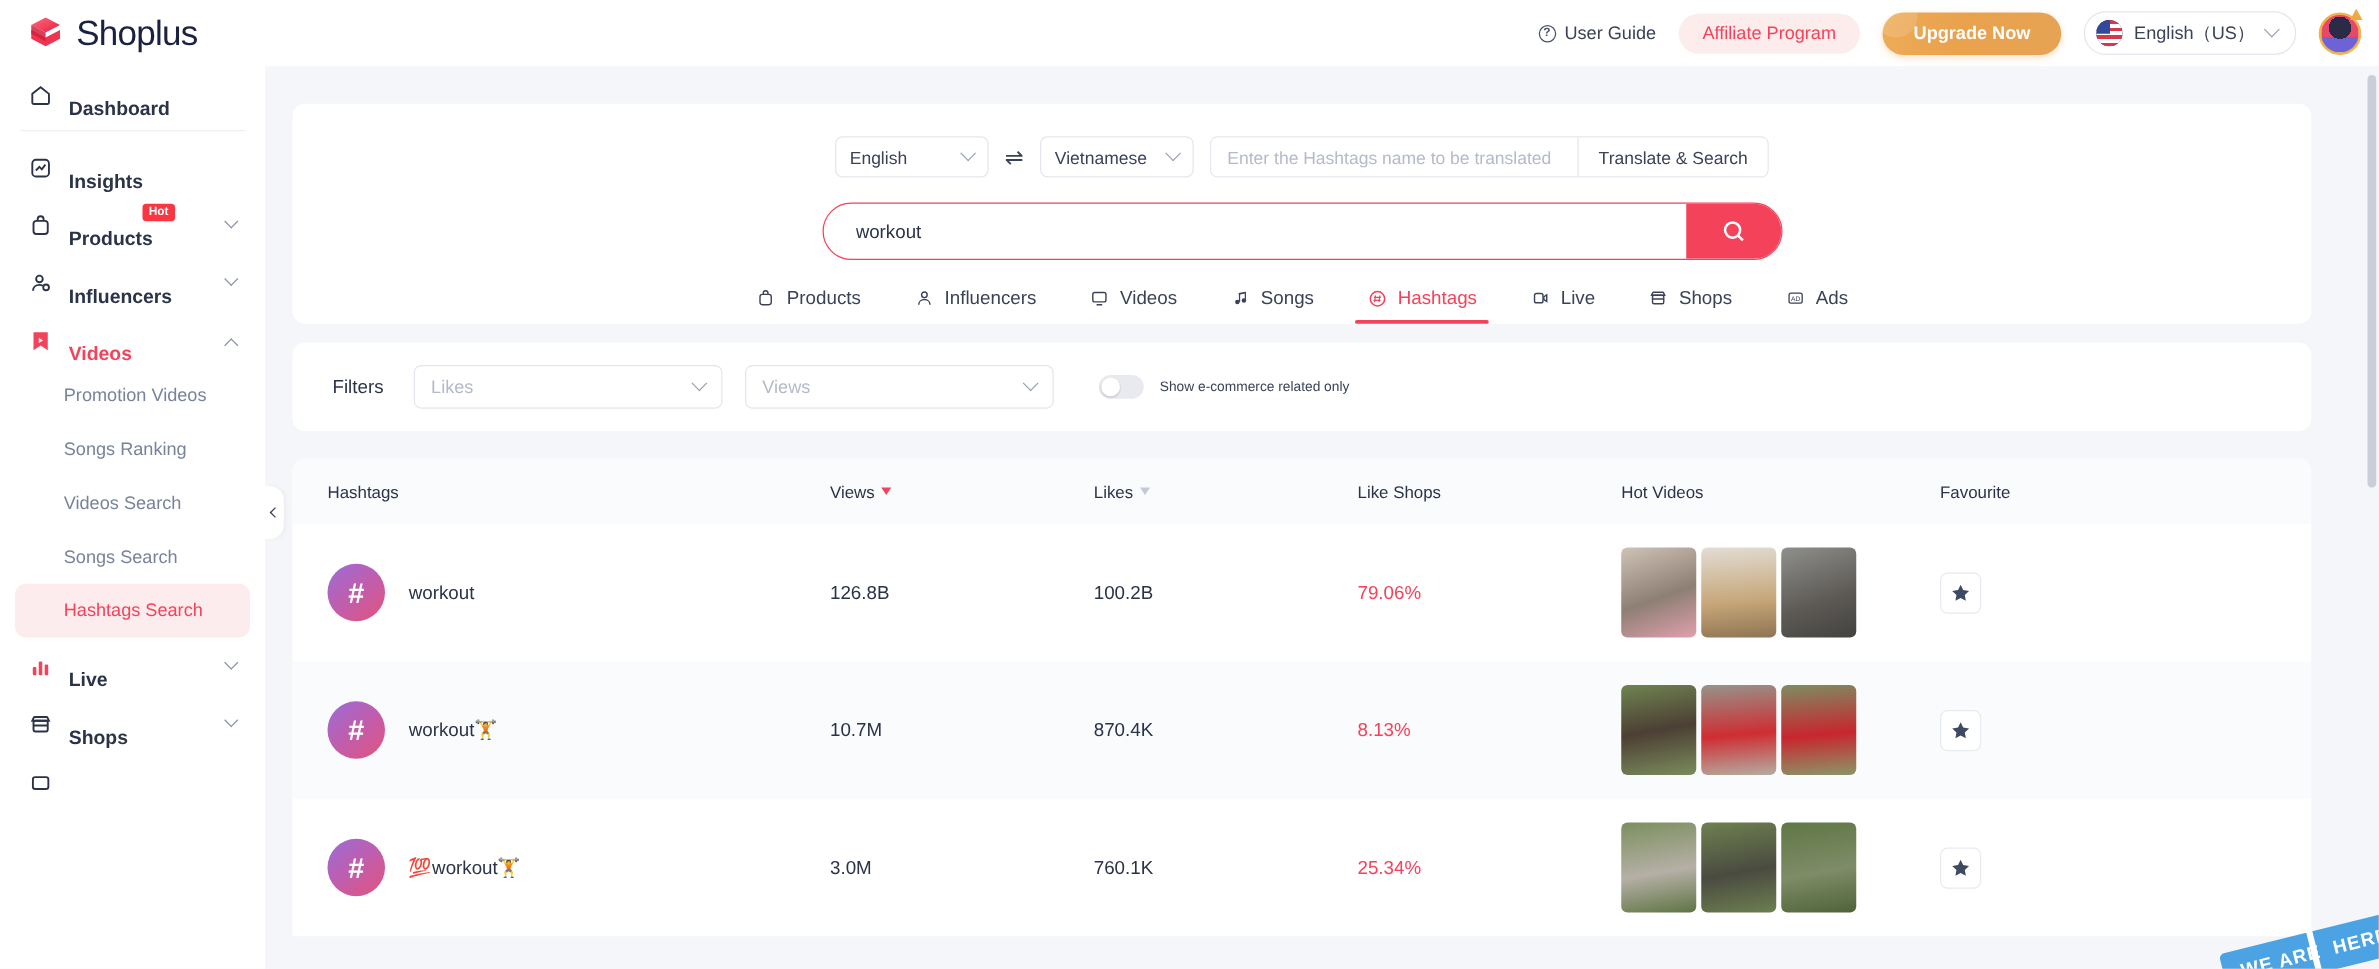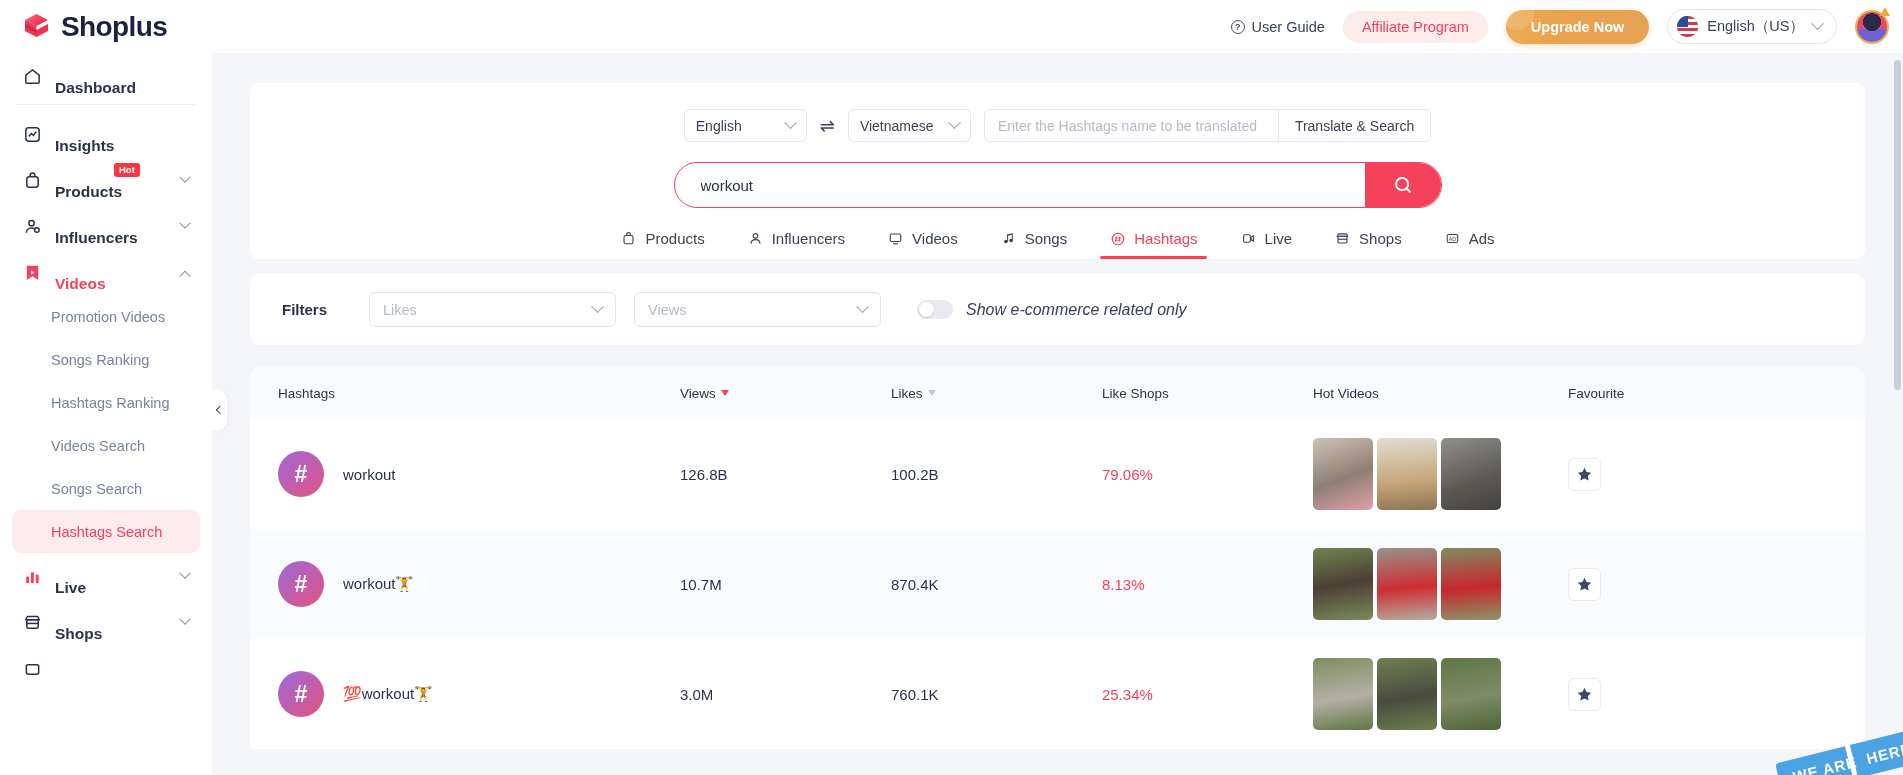--- a/index.html
+++ b/index.html
@@ -14,21 +14,21 @@
   
   .header {
     position: absolute; top: 0; left: 0;
     width: 1903px; height: 53px;
     background: #ffffff;
     display: flex; align-items: center;
     z-index: 40;
   }
   .logo-wrap { display: flex; align-items: center; gap: 9px; padding-left: 21px; }
   .logo-mark { width: 31px; height: 31px; position: relative; }
-  .logo-text { font-size: 28px; font-weight: 700; letter-spacing: -0.6px; color: #1b2240; }
+  .logo-text { font-size: 28px; font-weight: 400; letter-spacing: -0.6px; color: #1b2240; }
 
   .header-right {
     margin-left: auto; display: flex; align-items: center; gap: 18px;
     padding-right: 14px;
   }
   .user-guide {
     display: flex; align-items: center; gap: 7px;
     font-size: 14.5px; color: #3a4257; cursor: pointer;
   }
   .circ-q {
@@ -121,21 +121,21 @@
     background: #ffffff; border-radius: 0 11px 11px 0;
     display: flex; align-items: center; justify-content: center;
     cursor: pointer; z-index: 31; box-shadow: 2px 0 4px rgba(0,0,0,.04);
   }
   .collapse-tab i {
     width: 6px; height: 6px; border-left: 1.6px solid #3a4257;
     border-bottom: 1.6px solid #3a4257; transform: rotate(45deg);
   }
 
   
-  .main { position: absolute; top: 53px; left: 212px; width: 1691px; height: 722px; overflow: hidden; }
+  .main { position: absolute; top: 53px; left: 196px; width: 1691px; height: 722px; overflow: hidden; }
 
   .card {
     background: #ffffff; border-radius: 10px;
     margin: 0 38px;
   }
   .search-card { margin-top: 30px; padding: 26px 0 0 0; }
 
   .translate-row { display: flex; justify-content: center; align-items: center; gap: 13px; }
   .mini-select {
     width: 123px; height: 33px; border: 1px solid #e3e6ee; border-radius: 6px;
@@ -177,36 +177,36 @@
     cursor: pointer; position: relative;
   }
   .tab.active { color: #f4425b; font-weight: 400; }
   .tab.active::after {
     content: ""; position: absolute; left: 12px; right: 12px; bottom: 0;
     height: 2.6px; background: #f4425b; border-radius: 2px;
   }
   .tab .ico { width:17px; height:17px; display:flex; align-items:center; justify-content:center; }
 
   .filters-card { margin-top: 15px; height: 71px; display: flex; align-items: center; padding-left: 32px; gap: 18px; }
-  .filters-label { font-size: 15px; font-weight: 700; color: #2b3348; margin-right: 24px; }
+  .filters-label { font-size: 15px; font-weight: 400; color: #2b3348; margin-right: 6px; }
   .filter-select {
     width: 247px; height: 35px; border: 1px solid #e3e6ee; border-radius: 6px;
     display: flex; align-items: center; justify-content: space-between;
     padding: 0 13px; font-size: 14.5px; color: #b3bac8; cursor: pointer; background:#fff;
   }
   .toggle-wrap { display: flex; align-items: center; gap: 13px; margin-left: 18px; }
   .toggle {
     width: 36px; height: 19px; border-radius: 10px; background: #e8eaf0;
     position: relative; cursor: pointer; flex:none;
   }
   .toggle .knob {
     position: absolute; left: 2px; top: 2px; width: 15px; height: 15px;
     border-radius: 50%; background: #fff; box-shadow: 0 1px 2px rgba(0,0,0,.18);
   }
-  .toggle-text { font-size: 16px; color: #3a4257; white-space: nowrap; font-style: italic; }
+  .toggle-text { font-size: 11px; color: #3a4257; white-space: nowrap; }
 
   .table-card { margin-top: 22px; border-radius: 10px 10px 0 0; overflow: hidden; }
   .t-row { display: flex; align-items: center; }
   .t-head { height: 52px; background: #fafbfd; }
   .t-head .cell { font-size: 13.5px; color: #2b3348; display: flex; align-items: center; gap: 5px; }
   .cell { padding-right: 10px; }
   .c-hashtag { width: 430px; padding-left: 28px; }
   .c-views   { width: 211px; }
   .c-likes   { width: 211px; }
   .c-rate    { width: 211px; }
@@ -348,21 +348,20 @@
         <path d="M4 3h12v15l-6-4-6 4z" fill="#f4425b"></path>
         <path d="M8.4 7.6l3.6 2.2-3.6 2.2z" fill="#fff"></path>
       </svg>
     </span>
     <span class="nav-label">Videos</span>
     <span class="nav-caret up"></span>
   </div>
 
   <div class="sub-item">Promotion Videos</div>
   <div class="sub-item">Songs Ranking</div>
-  <div class="sub-item">Hashtags Ranking</div>
   <div class="sub-item">Videos Search</div>
   <div class="sub-item">Songs Search</div>
   <div class="sub-item active">Hashtags Search</div>
 
   <div class="nav-item">
     <span class="ico">
       <svg width="19" height="19" viewBox="0 0 20 20">
         <rect x="3.4" y="10" width="3" height="7" rx="1" fill="#f4425b"></rect>
         <rect x="8.4" y="5.5" width="3" height="11.5" rx="1" fill="#f4425b"></rect>
         <rect x="13.4" y="8" width="3" height="9" rx="1" fill="#f4425b"></rect>

